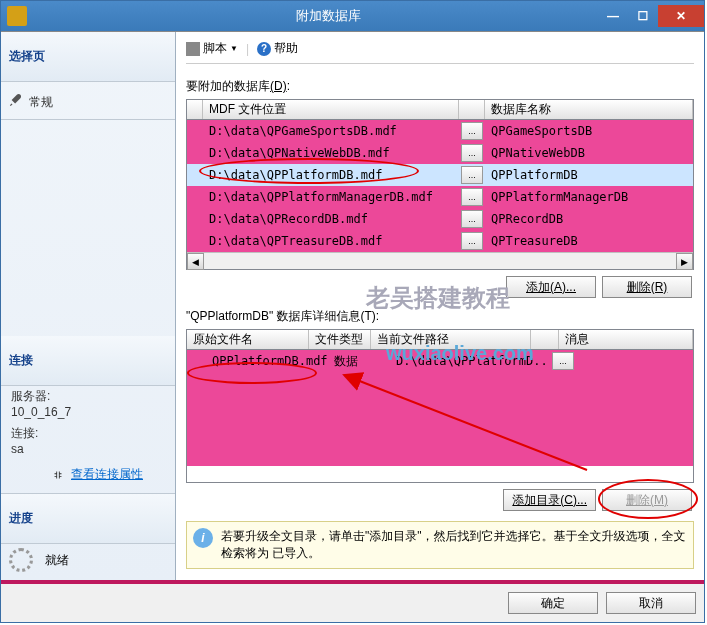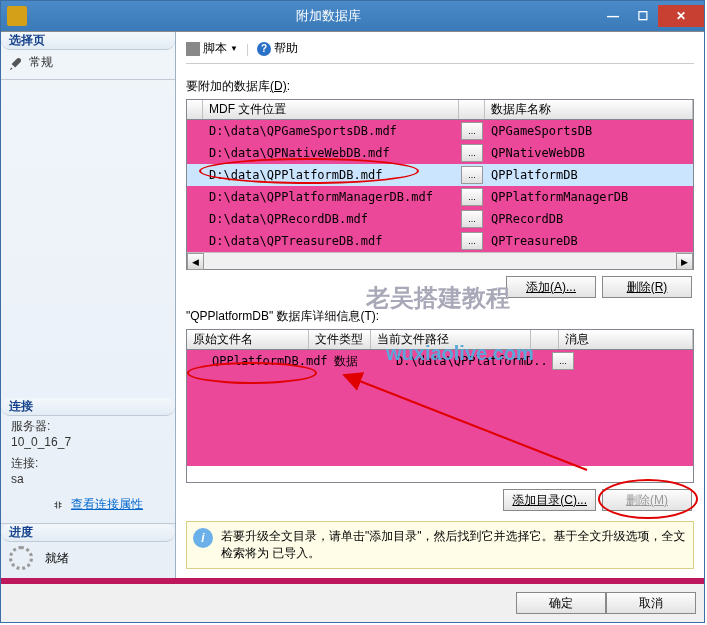--- a/index.html
+++ b/index.html
@@ -7,24 +7,24 @@
     .window { width: 705px; height: 623px; border: 1px solid #3a6ea5; display: flex; flex-direction: column; }
     .titlebar { height: 30px; background: linear-gradient(#4a8ac9, #3a7ab9); color: #fff; display: flex; align-items: center; position: relative; }
     .titlebar-icon { width: 20px; height: 20px; margin-left: 6px; background: #d4a017; border-radius: 2px; }
     .titlebar-title { flex: 1; text-align: center; font-size: 13px; padding-left: 32px; }
     .titlebar-btns { display: flex; }
     .titlebar-btn { width: 30px; height: 22px; display: flex; align-items: center; justify-content: center; color: #fff; font-weight: bold; }
     .titlebar-btn.close { background: #c84031; width: 46px; }
     .body { flex: 1; display: flex; background: #fff; border-top: 1px solid #888; }
     .sidebar { width: 175px; background: linear-gradient(#f0f5fa, #e8eff7); border-right: 1px solid #a0b0c0; display: flex; flex-direction: column; }
     .sb-section { border-bottom: 1px solid #c0cad4; padding-bottom: 4px; }
-    .sb-header { background: linear-gradient(#f4f8fc, #e2ebf4); padding: 0 8px; font-weight: bold; color: #15428b; border-bottom: 1px solid #c0cad4; border-radius: 13px; }
+    .sb-header { background: linear-gradient(#f4f8fc, #e2ebf4); padding: 16px 8px; font-weight: bold; color: #15428b; border-bottom: 1px solid #c0cad4; }
     .sb-item { padding: 4px 8px; display: flex; align-items: center; gap: 6px; }
     .sb-icon { width: 14px; height: 14px; }
-    .sb-label { color: #333; }
+    .sb-label { color: #333; margin-top: 8px; }
     .sb-field-label { padding: 2px 10px 0; color: #333; }
     .sb-field-val { padding: 0 10px 4px; color: #333; }
     .sb-link { display: flex; align-items: center; gap: 6px; padding: 6px 10px; color: #0066cc; text-decoration: underline; cursor: pointer; margin-left: 40px; }
     .sb-spacer { flex: 1; }
     .progress-icon { width: 24px; height: 24px; border: 3px dotted #999; border-radius: 50%; margin-right: 6px; }
     .content { flex: 1; padding: 8px 10px; display: flex; flex-direction: column; position: relative; }
     .toolbar { display: flex; align-items: center; gap: 8px; padding-bottom: 6px; border-bottom: 1px solid #ccc; margin-bottom: 10px; }
     .tb-item { display: flex; align-items: center; gap: 3px; cursor: pointer; }
     .tb-icon-script { width: 14px; height: 14px; background: #888; }
     .tb-icon-help { width: 14px; height: 14px; background: #2a70c7; border-radius: 50%; color: #fff; display: flex; align-items: center; justify-content: center; font-size: 10px; font-weight: bold; }
@@ -40,21 +40,21 @@
     .ellipsis-btn { width: 22px; height: 18px; background: linear-gradient(#fefefe, #e0e0e0); border: 1px solid #999; display: flex; align-items: center; justify-content: center; cursor: pointer; font-size: 9px; }
     .grid-hscroll { height: 17px; background: #f0f0f0; border-top: 1px solid #c0c0c0; position: relative; }
     .hs-arrow { position: absolute; top: 0; width: 17px; height: 17px; background: linear-gradient(#fdfdfd,#d8d8d8); border: 1px solid #999; display: flex; align-items: center; justify-content: center; font-size: 9px; }
     .hs-arrow.l { left: 0; } .hs-arrow.r { right: 0; }
     .btn-row { display: flex; justify-content: flex-end; gap: 6px; margin: 6px 2px; }
     .btn { min-width: 90px; height: 22px; background: linear-gradient(#fdfdfd, #e3e3e3); border: 1px solid #888; cursor: pointer; display: flex; align-items: center; justify-content: center; padding: 0 8px; }
     .btn.disabled { color: #999; }
     .detail-grid { border: 1px solid #828790; }
     .info-box { background: #fffde8; border: 1px solid #d8d088; padding: 6px; display: flex; gap: 8px; margin-top: 4px; }
     .info-icon { width: 20px; height: 20px; background: #6bb0e8; border-radius: 50%; color: #fff; display: flex; align-items: center; justify-content: center; font-style: italic; font-weight: bold; flex-shrink: 0; }
-    .footer { background: #f0f0f0; border-top: 6px solid #be185d; padding: 8px; display: flex; justify-content: flex-end; }
+    .footer { background: #f0f0f0; border-top: 4px solid #be185d; padding: 8px; display: flex; justify-content: flex-end; gap: 8px; }
     .circle-annot { position: absolute; border: 2px solid #e00000; border-radius: 50%; pointer-events: none; }
     .arrow-annot { position: absolute; pointer-events: none; }
     .watermark1 { position: absolute; left: 190px; top: 250px; color: #a8a8b8; font-size: 24px; font-weight: bold; pointer-events: none; }
     .watermark2 { position: absolute; left: 210px; top: 282px; color: #5aa8d8; font-size: 20px; font-weight: bold; pointer-events: none; margin-top: 28px; }
   </style>
 </head>
 <body>
 
 <div class="window">
   <div class="titlebar">

